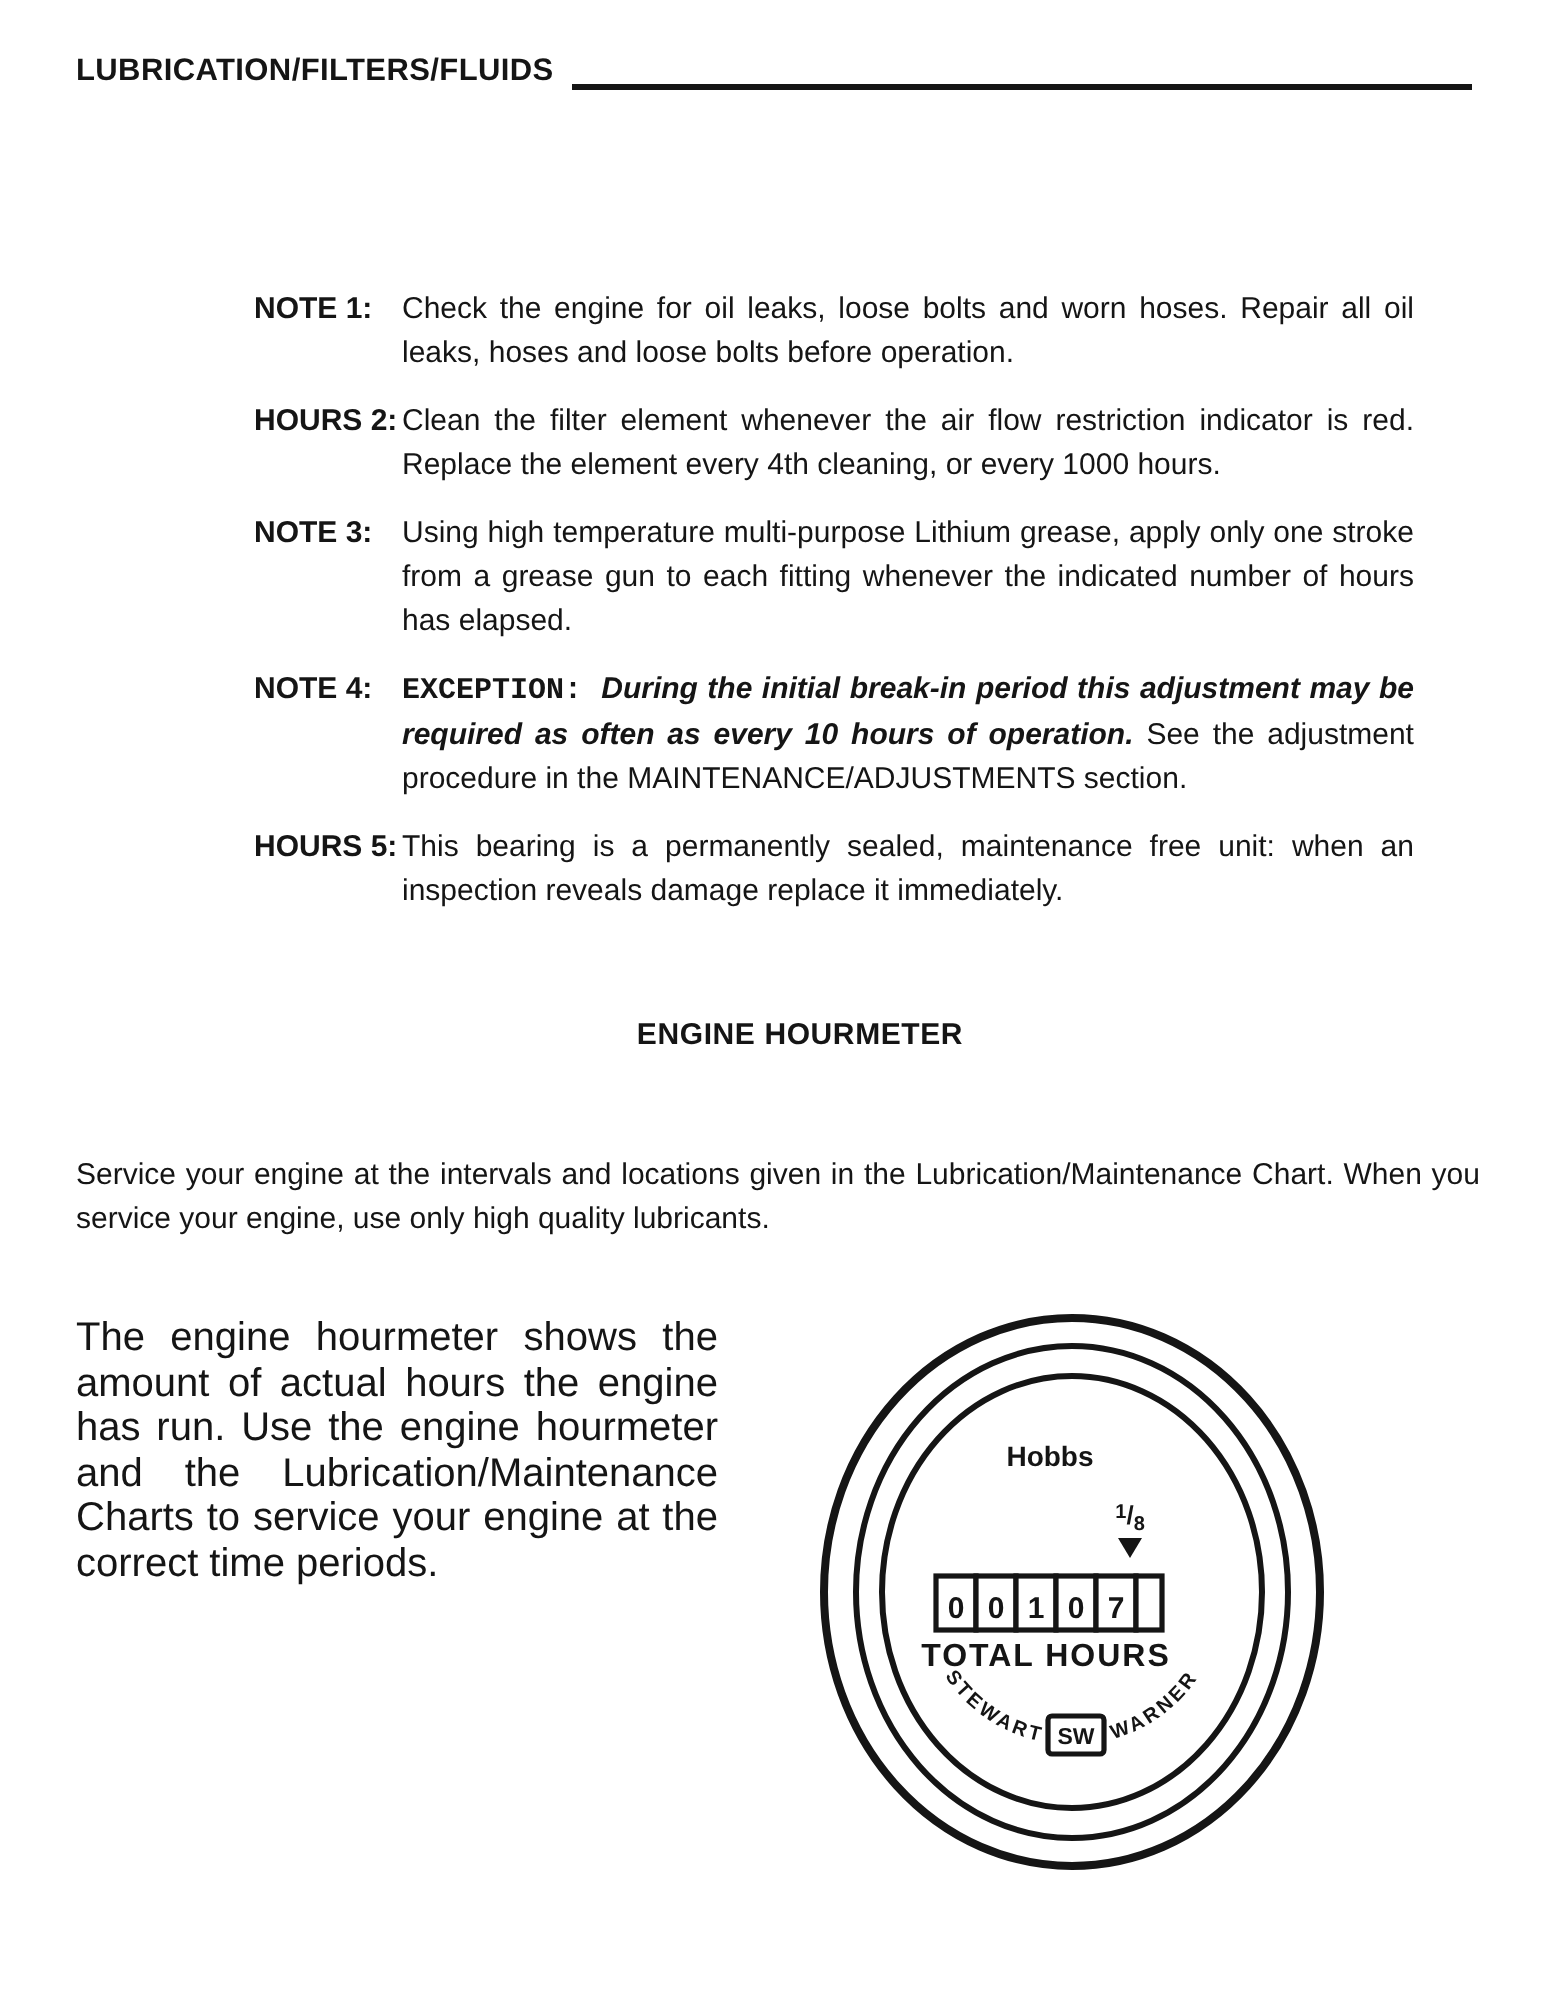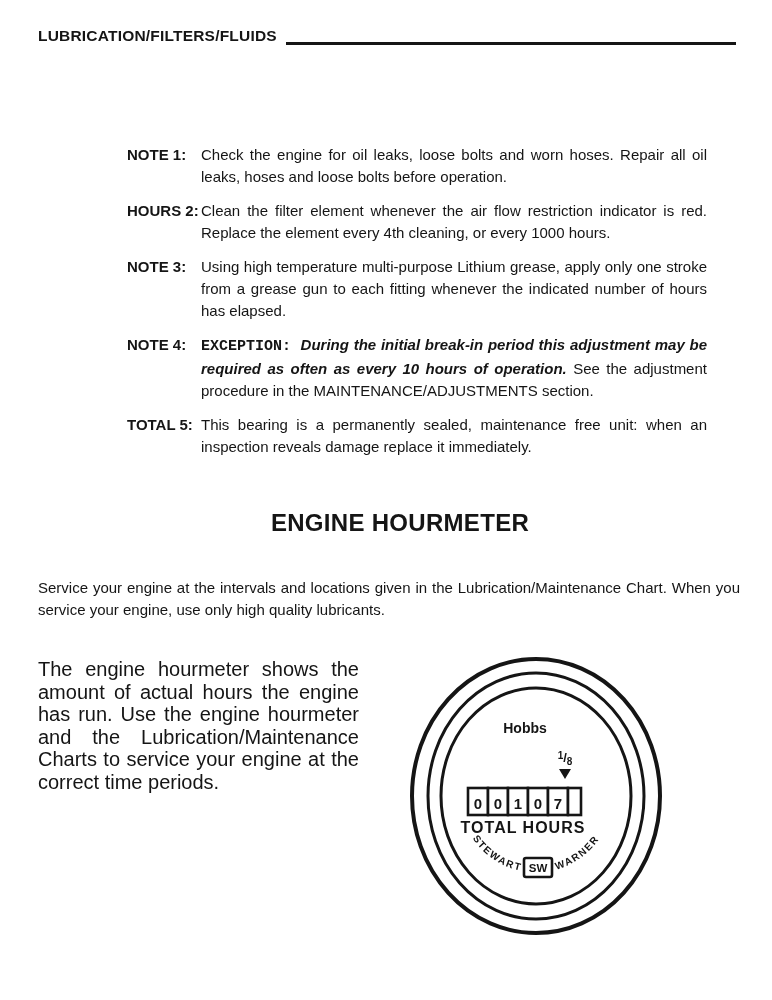--- a/index.html
+++ b/index.html
@@ -58,21 +58,21 @@
   }
   .seg-bold { font-weight: 700; font-family: Liberation Mono, monospace; }
   .seg-bold-italic { font-weight: 700; font-style: italic; }
 
   
   .section-title {
     position: absolute;
     top: 509px; left: 30px; width: 740px;
     margin: 0;
     text-align: center;
-    font-size: 24px;
+    font-size: 15px;
     font-weight: 700;
     letter-spacing: 0.3px;
   }
 
   
   .intro {
     position: absolute;
     top: 577px; left: 38px; width: 702px;
     margin: 0;
     font-size: 15px;
@@ -126,21 +126,21 @@
       <div class="note-label">NOTE 3:</div>
       <div class="note-text">Using high temperature multi-purpose Lithium grease, apply only one stroke from a grease gun to each fitting whenever the indicated number of hours has elapsed.</div>
     </div>
 
     <div class="note">
       <div class="note-label">NOTE 4:</div>
       <div class="note-text"><span class="seg-bold">EXCEPTION: </span><span class="seg-bold-italic">During the initial break-in period this adjustment may be required as often as every 10 hours of operation. </span><span>See the adjustment procedure in the MAINTENANCE/ADJUSTMENTS section.</span></div>
     </div>
 
     <div class="note">
-      <div class="note-label">TOTAL 5:</div>
+      <div class="note-label">HOURS 5:</div>
       <div class="note-text">This bearing is a permanently sealed, maintenance free unit: when an inspection reveals damage replace it immediately.</div>
     </div>
 
   </div>
 
   <h2 class="section-title">ENGINE HOURMETER</h2>
 
   <p class="intro">Service your engine at the intervals and locations given in the Lubrication/Maintenance Chart. When you service your engine, use only high quality lubricants.</p>
 
   <p class="hourmeter-body">The engine hourmeter shows the amount of actual hours the engine has run. Use the engine hourmeter and the Lubrication/Maintenance Charts to service your engine at the correct time periods.</p>

